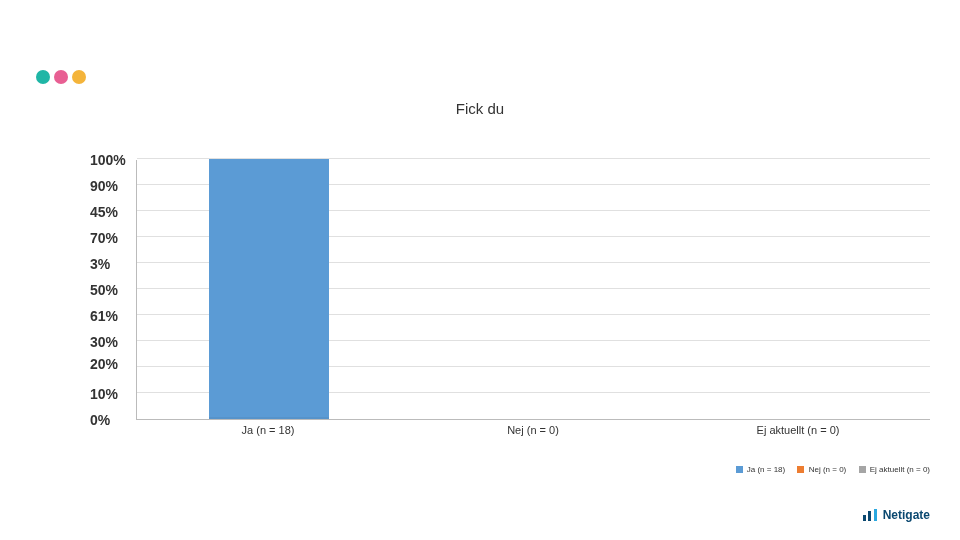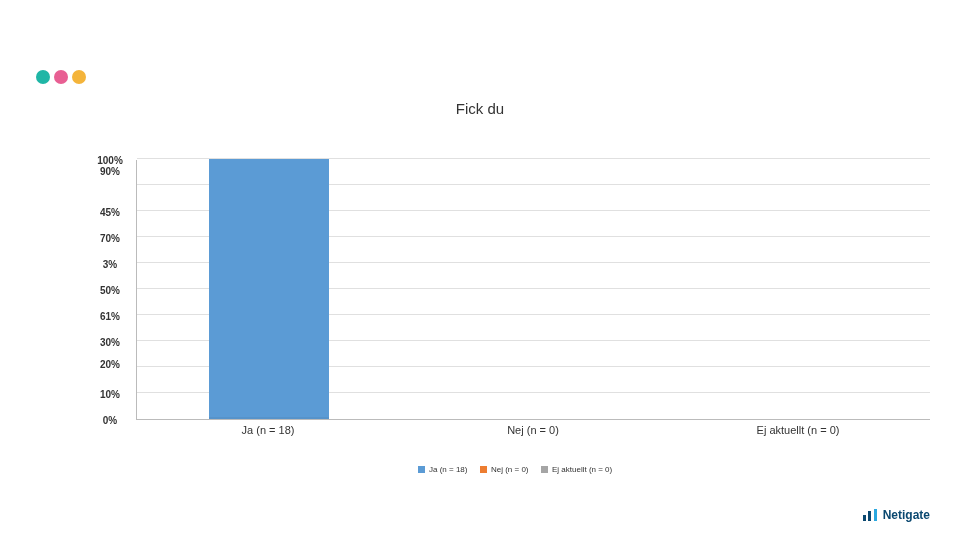--- a/index.html
+++ b/index.html
@@ -63,22 +63,22 @@
     left: 0;
     right: 0;
     height: 1px;
     background: #e0e0e0;
   }
 
   .y-label {
     position: absolute;
     left: 0;
     width: 40px;
-    text-align: center;
-    font-size: 10px;
+    text-align: left;
+    font-size: 14px;
     font-weight: 600;
     color: #333;
     transform: translateY(-50%);
   }
 
   .bar {
     position: absolute;
     width: 120px;
     background: #5b9bd5;
     bottom: 0;
@@ -99,21 +99,21 @@
     font-size: 11px;
     color: #333;
     transform: translateX(-50%);
   }
 
   .legend {
     position: absolute;
     left: 0;
     right: 0;
     bottom: 6px;
-    text-align: center;
+    text-align: right;
     font-size: 8px;
     color: #333;
   }
   .legend span.swatch {
     display: inline-block;
     width: 7px;
     height: 7px;
     vertical-align: middle;
     margin: 0 2px 0 10px;
   }
@@ -179,21 +179,21 @@
 
   <div class="y-label" style="top:260px">0%</div>
   <div class="y-label" style="top:234px">10%</div>
   <div class="y-label" style="top:204px">20%</div>
   <div class="y-label" style="top:182px">30%</div>
   <div class="y-label" style="top:156px">61%</div>
   <div class="y-label" style="top:130px">50%</div>
   <div class="y-label" style="top:104px">3%</div>
   <div class="y-label" style="top:78px">70%</div>
   <div class="y-label" style="top:52px">45%</div>
-  <div class="y-label" style="top:11px">90%</div>
+  <div class="y-label" style="top:26px">90%</div>
   <div class="y-label" style="top:0px">100%</div>
 
   <div class="x-labels">
     <div class="x-label" style="left:132px">Ja (n = 18)</div>
     <div class="x-label" style="left:397px">Nej (n = 0)</div>
     <div class="x-label" style="left:662px">Ej aktuellt (n = 0)</div>
   </div>
 
   <div class="legend">
     <span class="swatch s0"></span>

